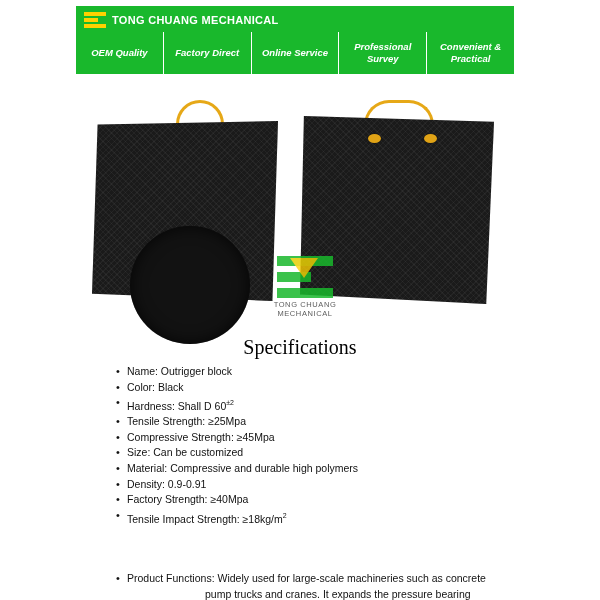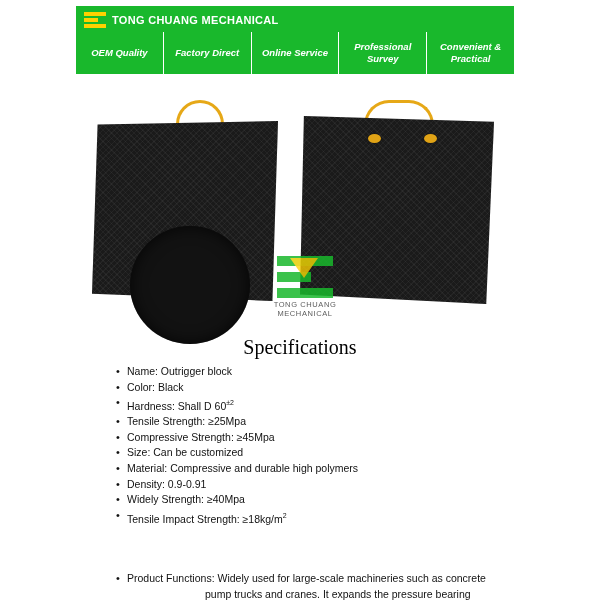--- a/index.html
+++ b/index.html
@@ -312,21 +312,21 @@
   </div>
   <div class="spec-item">
     <span>Material:</span>
     <span>Compressive and durable high polymers</span>
   </div>
   <div class="spec-item">
     <span>Density:</span>
     <span>0.9-0.91</span>
   </div>
   <div class="spec-item">
-    <span>Widely Strength:</span>
+    <span>Factory Strength:</span>
     <span>≥40Mpa</span>
   </div>
   <div class="spec-item">
     <span>Tensile Impact Strength:</span>
     <span>≥18kg/m</span><span class="sup">2</span>
   </div>
   <div class="spec-wrap">
     <span>Product Functions:</span>
     <span>Widely used for large-scale machineries such as concrete</span>
     <span class="cont">pump trucks and cranes. It expands the pressure bearing</span>

